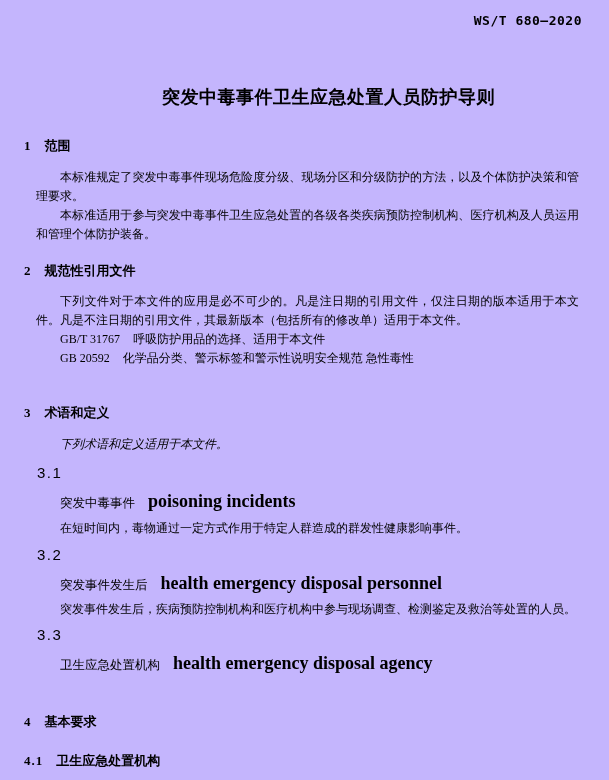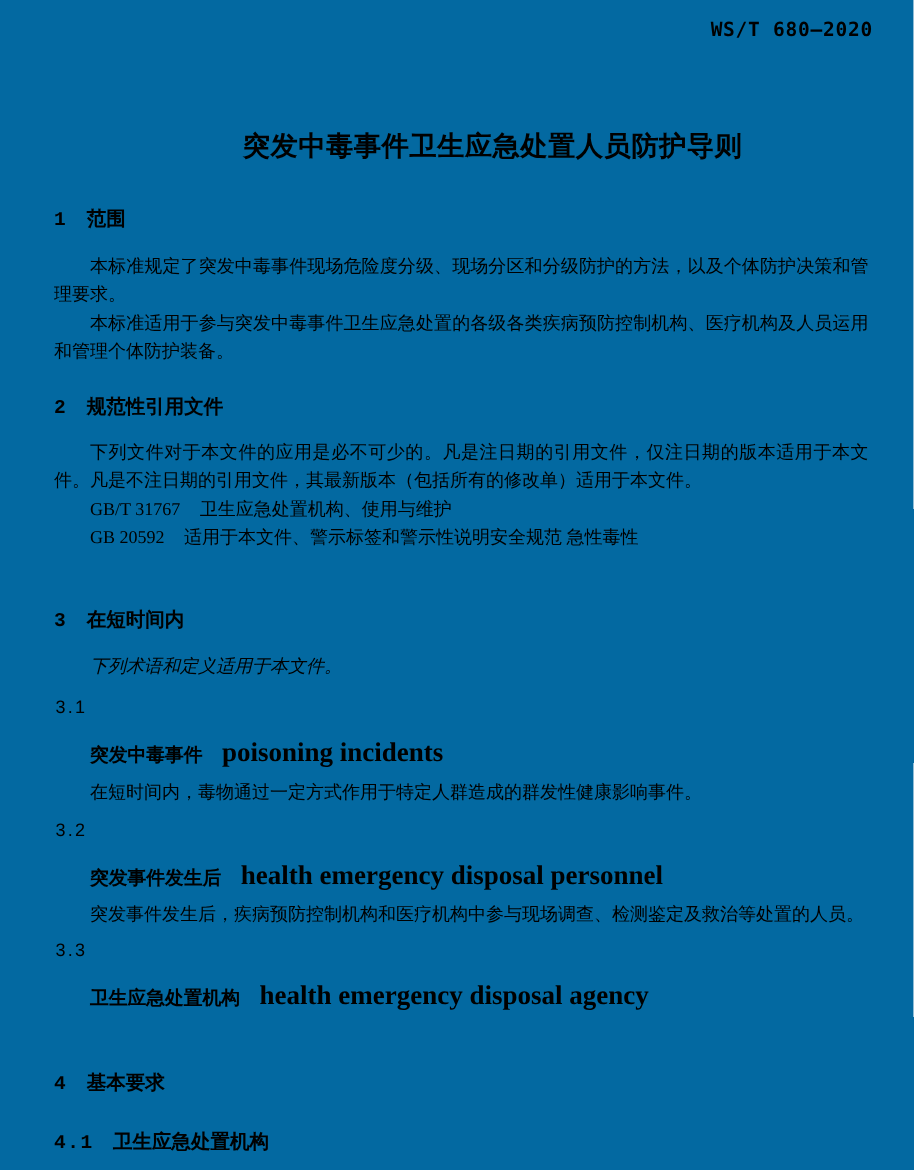--- a/index.html
+++ b/index.html
@@ -1,20 +1,20 @@
 <!DOCTYPE html>
 <html><head>
 <meta charset="utf-8">
 <style>
   html, body { margin: 0; padding: 0; background: #ffffff; }
   .page {
     position: relative;
     width: 609px;
     height: 780px;
-    background: #0369a1;
+    background: #c4b5fd;
     color: #000000;
     font-family: "Liberation Serif", "DejaVu Serif", serif;
     overflow: hidden;
   }
   .doc-number {
     position: absolute;
     top: 13px;
     right: 27px;
     font-family: "DejaVu Sans Mono", monospace;
     font-weight: bold;
@@ -29,22 +29,22 @@
     margin: 0;
     text-align: center;
     font-family: "Liberation Sans", "DejaVu Sans", sans-serif;
     font-weight: bold;
     font-size: 18px;
     letter-spacing: 0.5px;
     padding-left: 24px;
   }
   .sec-heading {
     position: absolute;
-    left: 36px;
-    font-family: Liberation Mono, monospace;
+    left: 24px;
+    font-family: Liberation Serif, serif;
     font-weight: bold;
     font-size: 13px;
   }
   .sec-heading .sec-num { margin-right: 13px; letter-spacing: 1px; }
   .body-para {
     position: absolute;
     left: 36px;
     width: 543px;
     margin: 0;
     font-size: 12px;
@@ -66,31 +66,31 @@
     left: 60px;
     font-size: 12px;
     line-height: 19px;
   }
   .ref-row { white-space: nowrap; }
   .ref-code { margin-right: 13px; }
   .term-num {
     position: absolute;
     left: 37px;
     font-family: "Liberation Sans", "DejaVu Sans", sans-serif;
-    font-size: 12px;
+    font-size: 15px;
     letter-spacing: 1.5px;
   }
   .term-line {
     position: absolute;
     left: 60px;
     white-space: nowrap;
   }
   .term-zh {
     font-family: "Liberation Sans", "DejaVu Sans", sans-serif;
-    font-weight: bold;
+    font-weight: normal;
     font-size: 12.5px;
     margin-right: 13px;
   }
   .term-en {
     font-family: "Liberation Serif", "DejaVu Serif", serif;
     font-weight: bold;
     font-size: 18px;
   }
   .term-def {
     position: absolute;
@@ -113,29 +113,29 @@
   </div>
   <p class="body-para" style="top:168px">本标准规定了突发中毒事件现场危险度分级、现场分区和分级防护的方法，以及个体防护决策和管理要求。</p>
   <p class="body-para" style="top:206px">本标准适用于参与突发中毒事件卫生应急处置的各级各类疾病预防控制机构、医疗机构及人员运用和管理个体防护装备。</p>
 
   <div class="sec-heading" style="top:262px">
     <span class="sec-num">2</span><span>规范性引用文件</span>
   </div>
   <p class="body-para" style="top:292px">下列文件对于本文件的应用是必不可少的。凡是注日期的引用文件，仅注日期的版本适用于本文件。凡是不注日期的引用文件，其最新版本（包括所有的修改单）适用于本文件。</p>
   <div class="ref-list" style="top:330px">
     <div class="ref-row">
-      <span class="ref-code">GB/T 31767</span><span>卫生应急处置机构、使用与维护</span>
+      <span class="ref-code">GB/T 31767</span><span>呼吸防护用品的选择、适用于本文件</span>
     </div>
     <div class="ref-row">
-      <span class="ref-code">GB 20592</span><span>适用于本文件、警示标签和警示性说明安全规范 急性毒性</span>
+      <span class="ref-code">GB 20592</span><span>化学品分类、警示标签和警示性说明安全规范 急性毒性</span>
     </div>
   </div>
 
   <div class="sec-heading" style="top:404px">
-    <span class="sec-num">3</span><span>在短时间内</span>
+    <span class="sec-num">3</span><span>术语和定义</span>
   </div>
   <p class="intro-para" style="top:436px">下列术语和定义适用于本文件。</p>
 
   <div class="term-num" style="top:464px">3.1</div>
   <div class="term-line" style="top:491px">
     <span class="term-zh">突发中毒事件</span><span class="term-en">poisoning incidents</span>
   </div>
   <div class="term-def" style="top:520px">在短时间内，毒物通过一定方式作用于特定人群造成的群发性健康影响事件。</div>
 
   <div class="term-num" style="top:546px">3.2</div>

